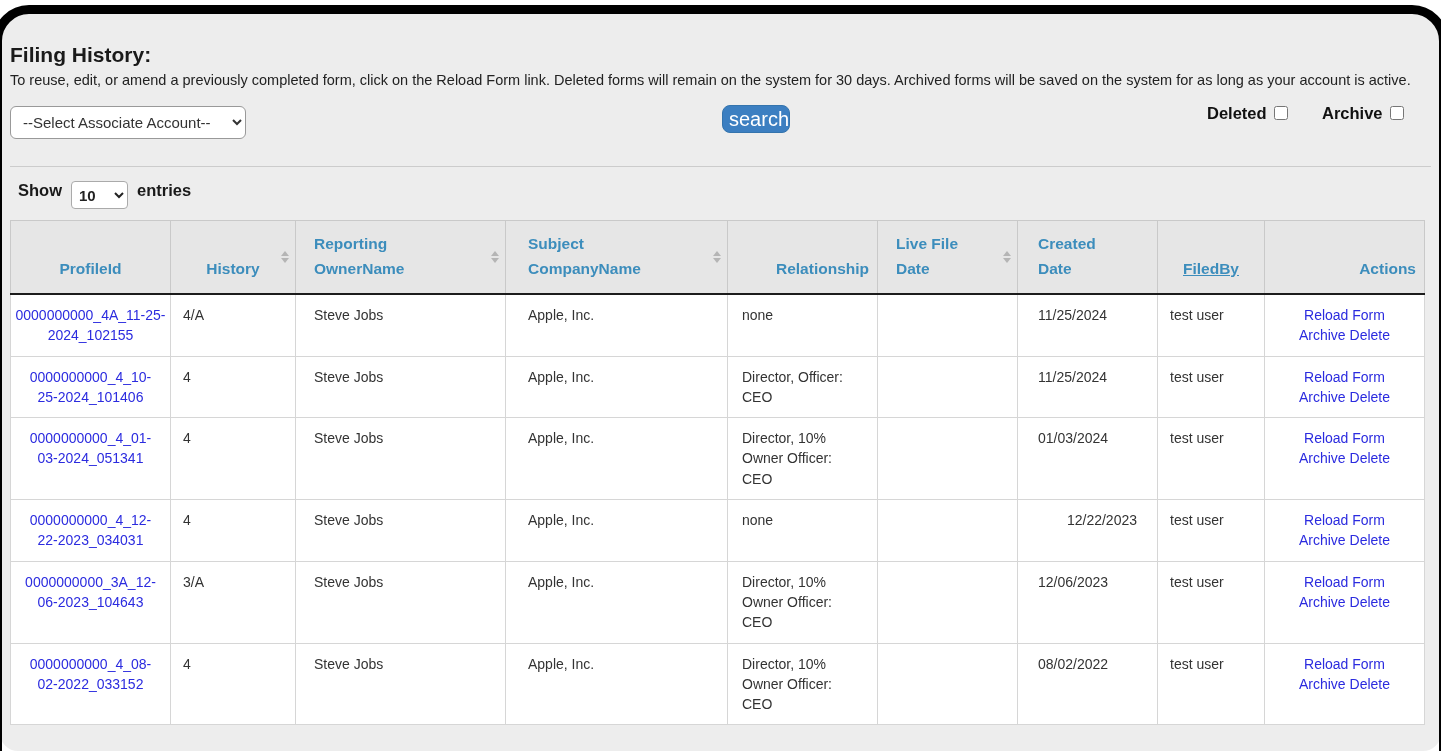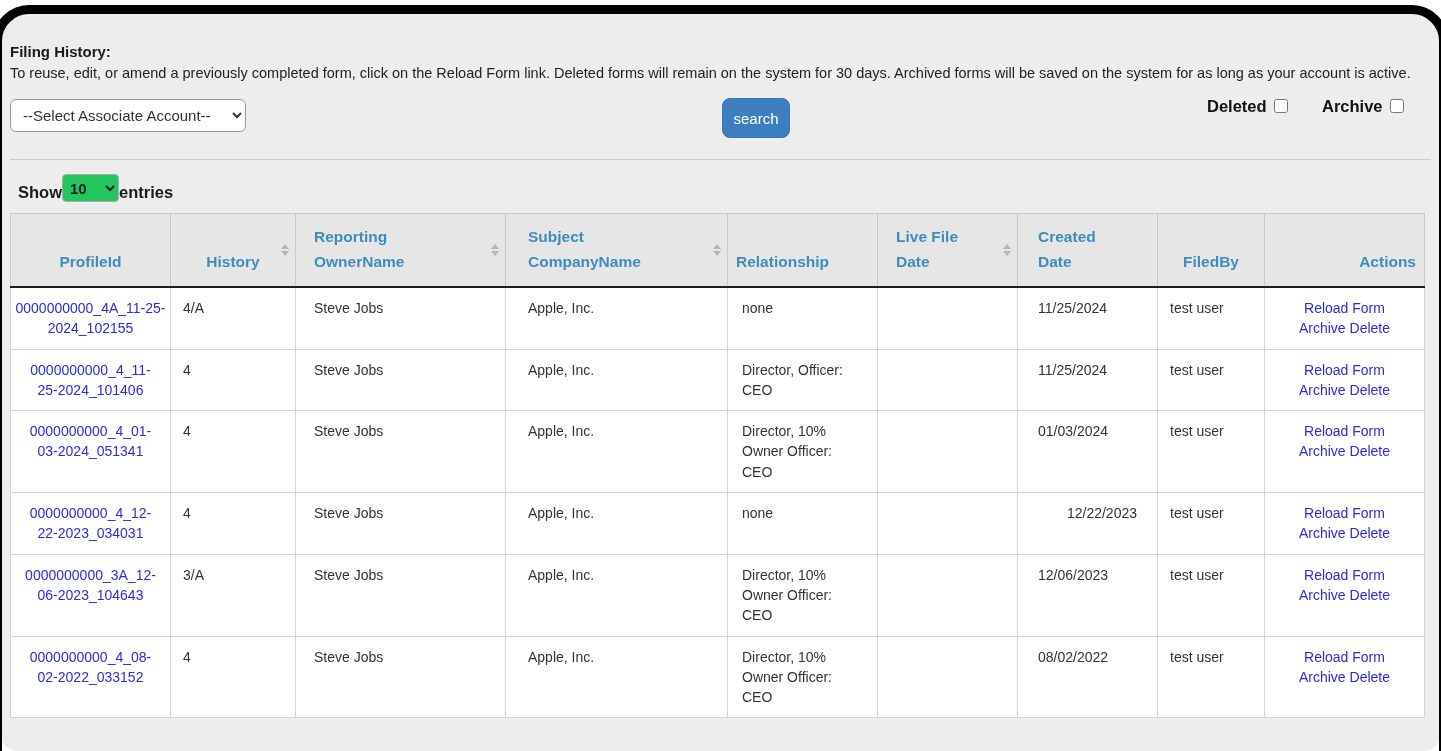--- a/index.html
+++ b/index.html
@@ -10,41 +10,41 @@
     --cell-border:#d6d6d6;
   }
   *{box-sizing:border-box;}
   body{margin:0;background:#fff;font-family:"Liberation Sans",sans-serif;}
   .viewport{position:relative;width:1441px;height:751px;overflow:hidden;background:#fff;}
   .page-bg{position:absolute;top:13px;left:0;right:0;bottom:0;background:var(--page-bg);
            border-radius:26px 26px 18px 18px;}
   .frame{position:absolute;top:5px;left:-7px;right:-7px;height:1600px;border:9px solid #000;
          border-radius:36px;pointer-events:none;}
   .content{position:relative;padding:30px 10px 0 10px;}
-  .title{font-size:15px;font-weight:bold;color:#1a1a1a;}
+  .title{font-size:21px;font-weight:bold;color:#1a1a1a;}
   .desc{font-size:14.5px;color:#222;margin-top:5px;}
   .filter-bar{position:relative;height:54px;margin-top:12px;}
   .account-select{position:absolute;left:0;top:6px;width:236px;height:33px;font-size:15px;
       color:#333;border:1px solid #999;border-radius:6px;background:#fff;padding:0 8px;
       font-family:"Liberation Sans",sans-serif;}
   .search-group{position:absolute;left:712px;top:5px;display:flex;align-items:stretch;}
   .search-input{width:382px;height:34px;border:1px solid #bfbfbf;border-right:none;
       padding:0 12px;font-size:15px;color:#555;border-radius:2px 0 0 2px;outline:none;
       font-family:"Liberation Sans",sans-serif;}
-  .search-btn{width:68px;height:40px;background:var(--button);color:#fff;border:1px solid #3474ad;
-      border-radius:8px;font-size:15px;cursor:pointer;font-family:"Liberation Sans",sans-serif;}
+  .search-btn{width:68px;height:28px;background:var(--button);color:#fff;border:1px solid #3474ad;
+      border-radius:8px;font-size:20px;cursor:pointer;font-family:"Liberation Sans",sans-serif;}
   .chk-group{position:absolute;top:3px;font-size:16.5px;font-weight:bold;color:#111;}
   .chk-group input{width:14px;height:14px;margin-left:7px;vertical-align:-1px;}
   .deleted-group{left:1197px;}
   .archive-group{left:1312px;}
   .divider{border:none;border-top:1px solid #ccc;margin:12px 0 0 0;}
-  .show-row{display:flex;align-items:flex-end;margin:14px 0 11px 8px;
+  .show-row{display:flex;align-items:flex-start;gap:9px;margin:14px 0 11px 8px;
       font-size:16.5px;font-weight:bold;color:#1a1a1a;}
   .page-size-select{width:57px;height:28px;font-size:15px;font-weight:bold;color:#222;
-      border:1px solid #aaa;border-radius:4px;background:#22c55e;padding:0 3px;
+      border:1px solid #aaa;border-radius:4px;background:#ffffff;padding:0 3px;
       font-family:"Liberation Sans",sans-serif;}
   table.filing{border-collapse:collapse;table-layout:fixed;width:1414px;background:#fff;}
   table.filing th{position:relative;background:#e6e6e6;color:var(--header-text);
       font-weight:bold;font-size:15.5px;line-height:25px;vertical-align:bottom;
       border:1px solid #c9c9c9;border-bottom:2px solid #1c1c1c;}
   table.filing td{font-size:14px;color:#333;vertical-align:top;line-height:1.45;
       border:1px solid var(--cell-border);background:#fff;overflow:hidden;}
   a.tbl-link{color:var(--link);text-decoration:none;cursor:pointer;}
   .sort-icon{position:absolute;right:6px;top:50%;transform:translateY(-50%);
       display:flex;flex-direction:column;gap:2px;}
@@ -107,44 +107,44 @@
                   <span class="dn"></span>
                 </span></th>
               <th style="text-align: left; padding: 10px 18px 12px;"><span>Reporting<br>OwnerName</span><span class="sort-icon">
                   <span class="up"></span>
                   <span class="dn"></span>
                 </span></th>
               <th style="text-align: left; padding: 10px 22px 12px;"><span>Subject<br>CompanyName</span><span class="sort-icon">
                   <span class="up"></span>
                   <span class="dn"></span>
                 </span></th>
-              <th style="text-align: left; padding: 10px 8px 12px;"><span>Relationship</span></th>
+              <th style="text-align: right; padding: 10px 8px 12px;"><span>Relationship</span></th>
               <th style="text-align: left; padding: 10px 18px 12px;"><span>Live File<br>Date</span><span class="sort-icon">
                   <span class="up"></span>
                   <span class="dn"></span>
                 </span></th>
               <th style="text-align: left; padding: 10px 20px 12px;"><span>Created<br>Date</span></th>
-              <th style="padding: 10px 8px 12px;"><span>FiledBy</span></th>
+              <th style="padding: 10px 8px 12px; text-decoration: underline;"><span>FiledBy</span></th>
               <th style="text-align: right; padding: 10px 8px 12px;"><span>Actions</span></th>
             </tr>
           </thead>
         <tbody id="table-body">
             <tr>
               <td style="text-align: center; padding: 10px 1px;"><a class="tbl-link" href="#">0000000000_4A_11-25-2024_102155</a></td>
               <td style="text-align: left; padding: 10px 12px;">4/A</td>
               <td style="text-align: left; padding: 10px 18px;">Steve Jobs</td>
               <td style="text-align: left; padding: 10px 22px;">Apple, Inc.</td>
               <td style="text-align: left; padding: 10px 14px;">none</td>
               <td style="text-align: left; padding: 10px 12px;"></td>
               <td style="text-align: left; padding: 10px 20px;">11/25/2024</td>
               <td style="text-align: left; padding: 10px 12px;">test user</td>
               <td style="text-align: center; padding: 10px 15px;"><a class="tbl-link" href="#">Reload Form</a> <a class="tbl-link" href="#">Archive</a> <a class="tbl-link" href="#">Delete</a></td>
             </tr>
             <tr>
-              <td style="text-align: center; padding: 10px 12px;"><a class="tbl-link" href="#">0000000000_4_11-25-2024_101406</a></td>
+              <td style="text-align: center; padding: 10px 12px;"><a class="tbl-link" href="#">0000000000_4_10-25-2024_101406</a></td>
               <td style="text-align: left; padding: 10px 12px;">4</td>
               <td style="text-align: left; padding: 10px 18px;">Steve Jobs</td>
               <td style="text-align: left; padding: 10px 22px;">Apple, Inc.</td>
               <td style="text-align: left; padding: 10px 14px;">Director, Officer: CEO</td>
               <td style="text-align: left; padding: 10px 12px;"></td>
               <td style="text-align: left; padding: 10px 20px;">11/25/2024</td>
               <td style="text-align: left; padding: 10px 12px;">test user</td>
               <td style="text-align: center; padding: 10px 15px;"><a class="tbl-link" href="#">Reload Form</a> <a class="tbl-link" href="#">Archive</a> <a class="tbl-link" href="#">Delete</a></td>
             </tr>
             <tr>

